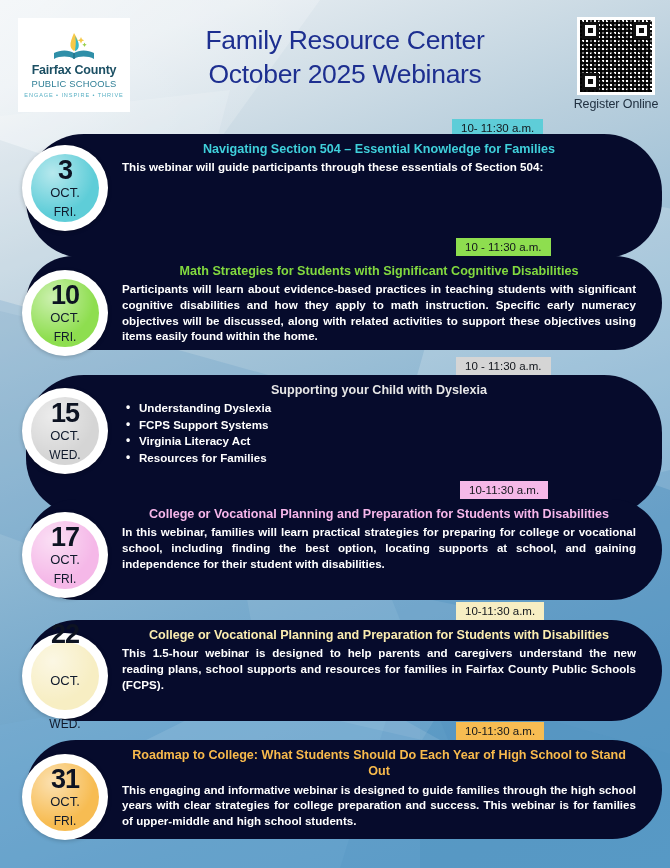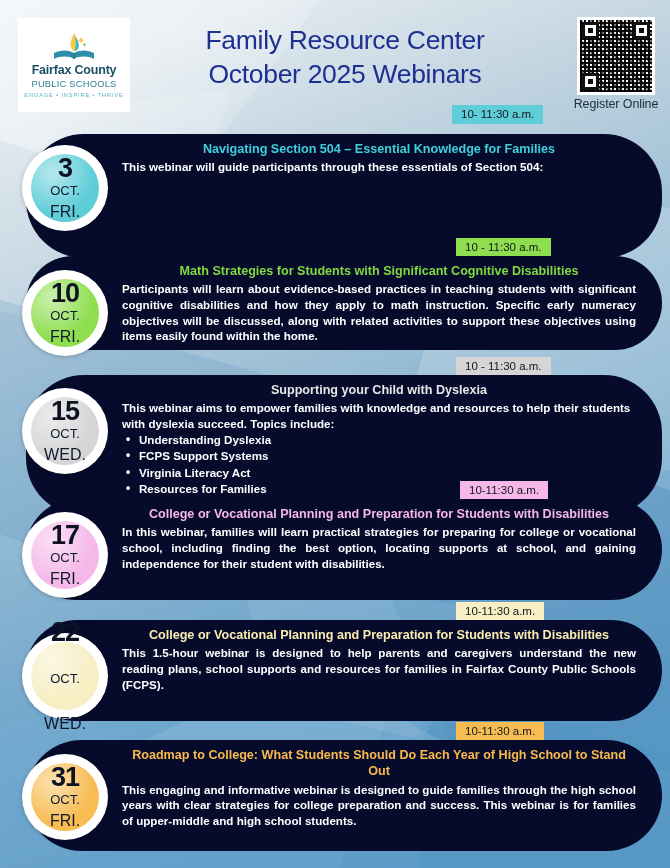--- a/index.html
+++ b/index.html
@@ -178,21 +178,21 @@
     border-radius: 50%;
     display: flex; flex-direction: column;
     align-items: center; justify-content: center;
     line-height: 1;
   }
   .date-day {
     font-size: 27px; font-weight: 700; color: #0d1322;
     letter-spacing: -1px; line-height: .95;
   }
   .date-mon { font-size: 13px; color: #101a2c; margin-top: 3px; line-height: 1; }
-  .date-dow { font-size: 16px; color: #101a2c; margin-top: 7px; line-height: 1; }
+  .date-dow { font-size: 12px; color: #101a2c; margin-top: 7px; line-height: 1; }
 </style>
 </head>
 <body>
 
 <div id="poster">
 
   <div class="facet f1"></div>
   <div class="facet f2"></div>
   <div class="facet f3"></div>
   <div class="facet f4"></div>
@@ -230,21 +230,21 @@
         <span class="qr-eye tl"></span>
         <span class="qr-eye tr"></span>
         <span class="qr-eye bl"></span>
       </div>
       <div class="qr-caption">Register Online</div>
     </div>
   </div>
 
   <div id="events">
       <div class="event" style="top: 0px;">
-        <div class="time-badge" style="left: 452px; top: 105px; background: rgb(94, 205, 216);">10- 11:30 a.m.</div>
+        <div class="time-badge" style="left: 452px; top: 119px; background: rgb(94, 205, 216);">10- 11:30 a.m.</div>
         <div class="panel" style="top: 134px; height: 124px;">
           <div class="panel-inner">
             <div class="event-title" style="color: rgb(63, 208, 219);">Navigating Section 504 – Essential Knowledge for Families</div>
             <div class="event-body">This webinar will guide participants through these essentials of Section 504:</div>
           </div>
         </div>
         <div class="date-circle" style="top: 145px;">
           <div class="date-inner" style="background: radial-gradient(circle at 32% 28%, rgba(255, 255, 255, 0.55), rgba(255, 255, 255, 0) 62%), rgb(94, 205, 216);">
             <div class="date-day">3</div>
             <div class="date-mon">OCT.</div>
@@ -266,21 +266,20 @@
             <div class="date-mon">OCT.</div>
             <div class="date-dow">FRI.</div>
           </div>
         </div>
       </div>
       <div class="event" style="top: 0px;">
         <div class="time-badge" style="left: 456px; top: 357px; background: rgb(213, 213, 213);">10 - 11:30 a.m.</div>
         <div class="panel" style="top: 375px; height: 141px;">
           <div class="panel-inner">
             <div class="event-title" style="color: rgb(230, 230, 230);">Supporting your Child with Dyslexia</div>
-            <div class="event-body">This webinar aims to empower families with knowledge and resources to help their students with dyslexia succeed. Topics include:</div>
             <ul class="bullets">
               <li>Understanding Dyslexia</li>
               <li>FCPS Support Systems</li>
               <li>Virginia Literacy Act</li>
               <li>Resources for Families</li>
             </ul>
           </div>
         </div>
         <div class="date-circle" style="top: 388px;">
           <div class="date-inner" style="background: radial-gradient(circle at 32% 28%, rgba(255, 255, 255, 0.55), rgba(255, 255, 255, 0) 62%), rgb(213, 213, 213);">
@@ -317,21 +316,21 @@
         <div class="date-circle" style="top: 633px;">
           <div class="date-inner" style="background: radial-gradient(circle at 32% 28%, rgba(255, 255, 255, 0.55), rgba(255, 255, 255, 0) 62%), rgb(247, 238, 195); gap: 24px;">
             <div class="date-day">22</div>
             <div class="date-mon">OCT.</div>
             <div class="date-dow">WED.</div>
           </div>
         </div>
       </div>
       <div class="event" style="top: 0px;">
         <div class="time-badge" style="left: 456px; top: 722px; background: rgb(247, 188, 82);">10-11:30 a.m.</div>
-        <div class="panel" style="top: 740px; height: 111px;">
+        <div class="panel" style="top: 740px; height: 99px;">
           <div class="panel-inner">
             <div class="event-title" style="color: rgb(248, 186, 76);">Roadmap to College: What Students Should Do Each Year of High School to Stand Out</div>
             <div class="event-body justify">This engaging and informative webinar is designed to guide families through the high school years with clear strategies for college preparation and success. This webinar is for families of upper-middle and high school students.</div>
           </div>
         </div>
         <div class="date-circle" style="top: 754px;">
           <div class="date-inner" style="background: radial-gradient(circle at 32% 28%, rgba(255, 255, 255, 0.55), rgba(255, 255, 255, 0) 62%), rgb(247, 188, 82);">
             <div class="date-day">31</div>
             <div class="date-mon">OCT.</div>
             <div class="date-dow">FRI.</div>

